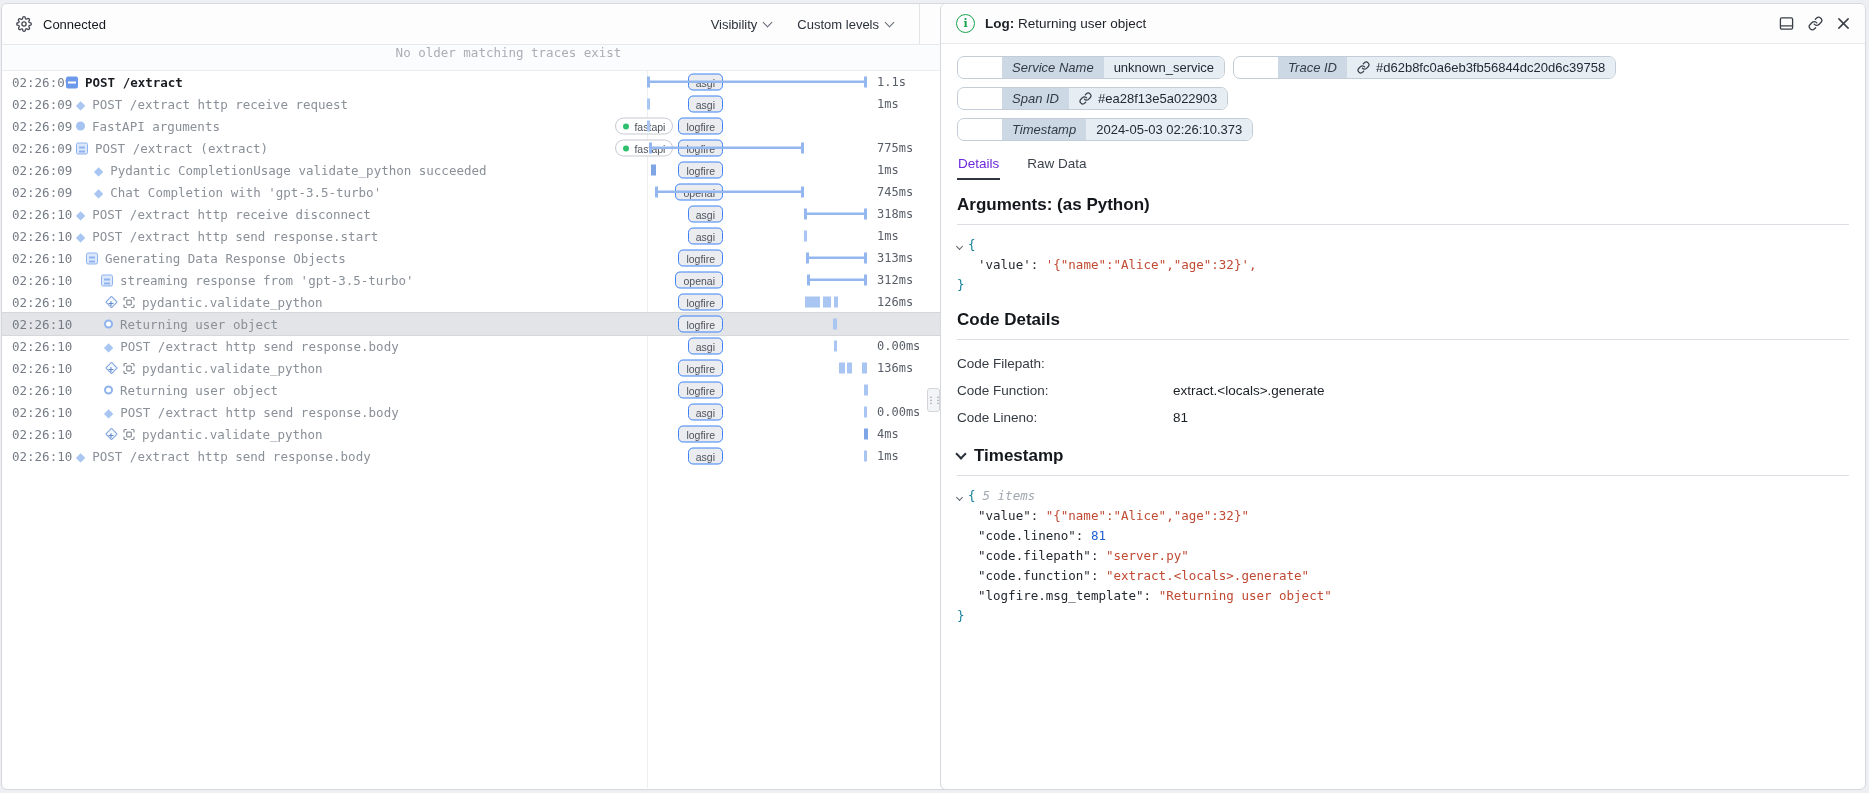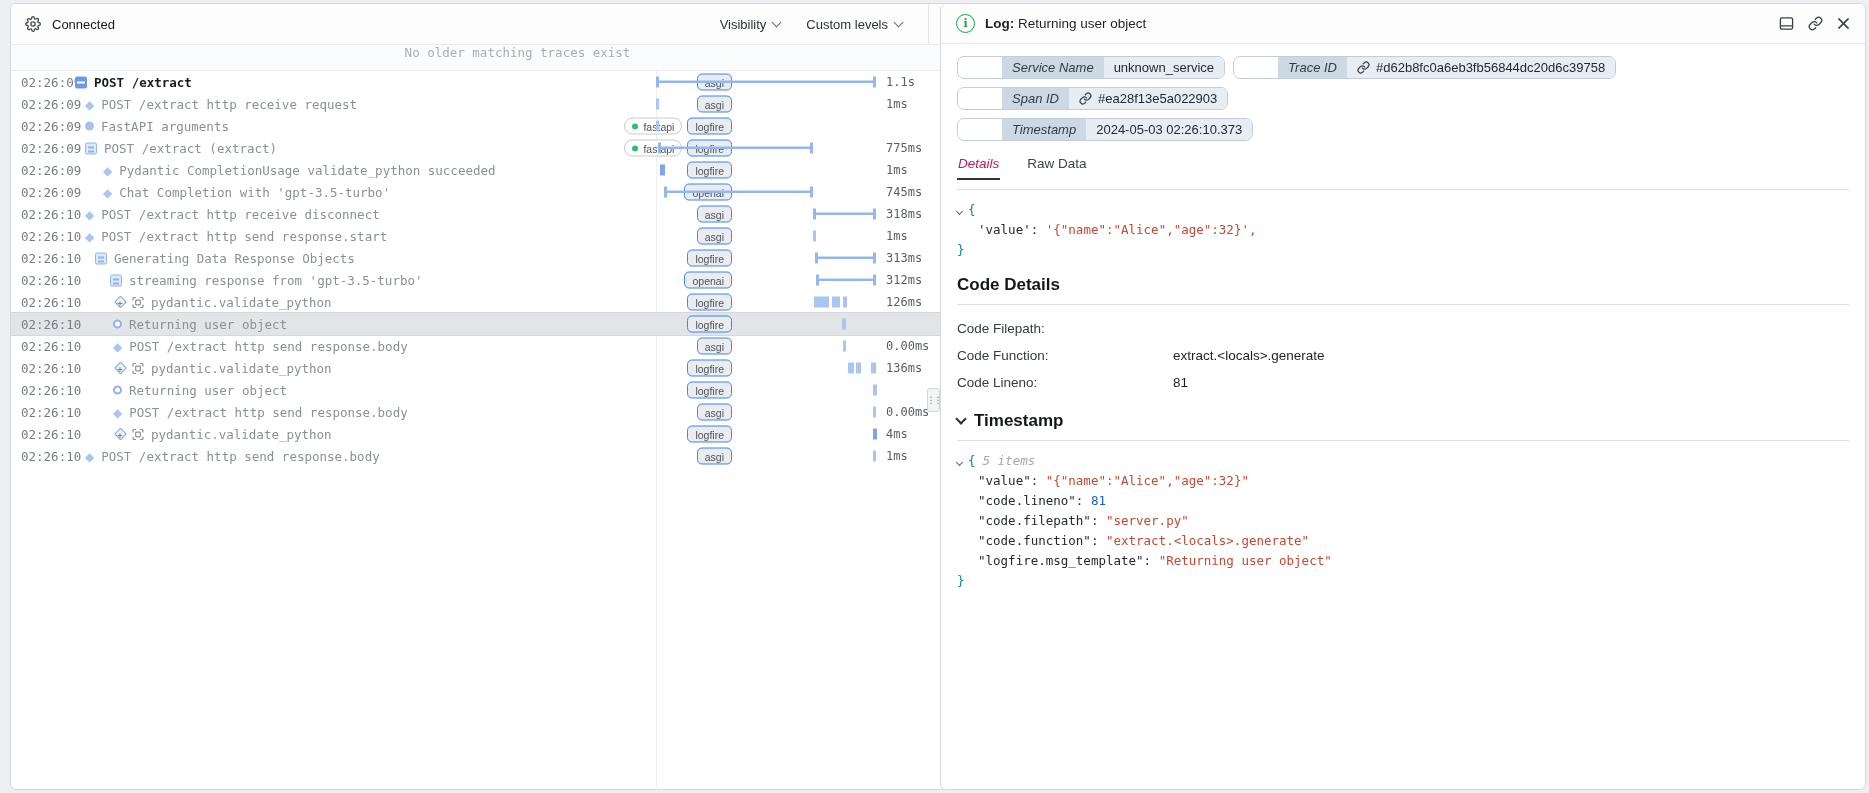--- a/index.html
+++ b/index.html
@@ -8,21 +8,21 @@
     background:#edeff2;
     font-family:"Liberation Sans", sans-serif;
     position:relative;
     overflow:hidden;
   }
   .panel {
     position:absolute; top:3px; bottom:3px;
     background:#fff; border:1px solid #d6d8dd; border-radius:6px;
     overflow:hidden;
   }
-  .panel-left { left:10px; width:1015px; }
+  .panel-left { left:1px; width:1015px; }
   .panel-right { left:940px; right:3px; }
 
   
   .lp-header {
     height:41px; border-bottom:1px solid #e7e9ec; background:#fdfdfe;
     display:flex; align-items:center; padding-left:14px;
   }
   .lp-conn { display:flex; align-items:center; gap:11px; }
   .lp-conn-label { font-size:13px; color:#15191e; }
   .lp-header-right { margin-left:auto; display:flex; align-items:stretch; height:100%; }
@@ -123,21 +123,21 @@
   .rp-icons svg { cursor:pointer; display:block; }
 
   .rp-body { padding:9px 16px 0; }
   .badge-row { display:flex; gap:8px; margin:3px 0 8px; flex-wrap:wrap; }
   .badge { display:inline-flex; border:1px solid #c2cdd7; border-radius:7px; overflow:hidden; font-size:13px; }
   .badge-label { background:#ccd9e4; color:#333b44; font-style:italic; padding:3px 10px;margin-left:44px; }
   .badge-value { background:#e6edf3; color:#222a33; padding:3px 10px; display:flex; align-items:center; gap:6px; }
 
   .tabs { display:flex; gap:26px; margin:12px 0 4px; }
   .tab { font-size:13.5px; color:#3c434c; padding:3px 1px 7px; cursor:pointer; border-bottom:2px solid transparent; }
-  .tab.active { color:#be185d; border-bottom-color:#2e3540;font-style:italic; }
+  .tab.active { color:#6d28d9; border-bottom-color:#2e3540; }
 
   .section-h { font-size:17px; font-weight:700; color:#13171c; margin-top:15px; display:flex; align-items:center; gap:9px; }
   .section-h .chev { width:8px; height:8px; border-color:#2c323a; border-width:2px; margin-top:-4px; }
   .hr { border:none; border-top:1px solid #dcdfe4; margin:9px 0 10px; }
 
   .code { font:12.5px/20px "DejaVu Sans Mono", monospace; color:#24292f; margin-bottom:4px; }
   .code-line { display:flex; align-items:baseline; white-space:pre; }
   .code-line .chev-sm {
     width:5px; height:5px; border-right:1.4px solid #5c6670; border-bottom:1.4px solid #5c6670;
     transform:rotate(45deg); display:inline-block; margin:0 6px 2px 0; cursor:pointer; flex:none;
@@ -531,20 +531,21 @@
             </span>
           </span>
         </div>
       </div>
 
     <div class="tabs" id="tabs">
         <span class="tab active">Details</span>
         <span class="tab">Raw Data</span>
       </div>
 
+    <h2 class="section-h">Arguments: (as Python)</h2>
     <hr class="hr">
     <div class="code">
       <div class="code-line"><span class="chev-sm"></span><span class="tok-brace">{</span></div>
       <div class="code-line ind"><span>'value':</span><span> </span><span class="tok-str">'{"name":"Alice","age":32}',</span></div>
       <div class="code-line"><span class="tok-brace">}</span></div>
     </div>
 
     <h2 class="section-h">Code Details</h2>
     <hr class="hr">
     <div id="code-details">

